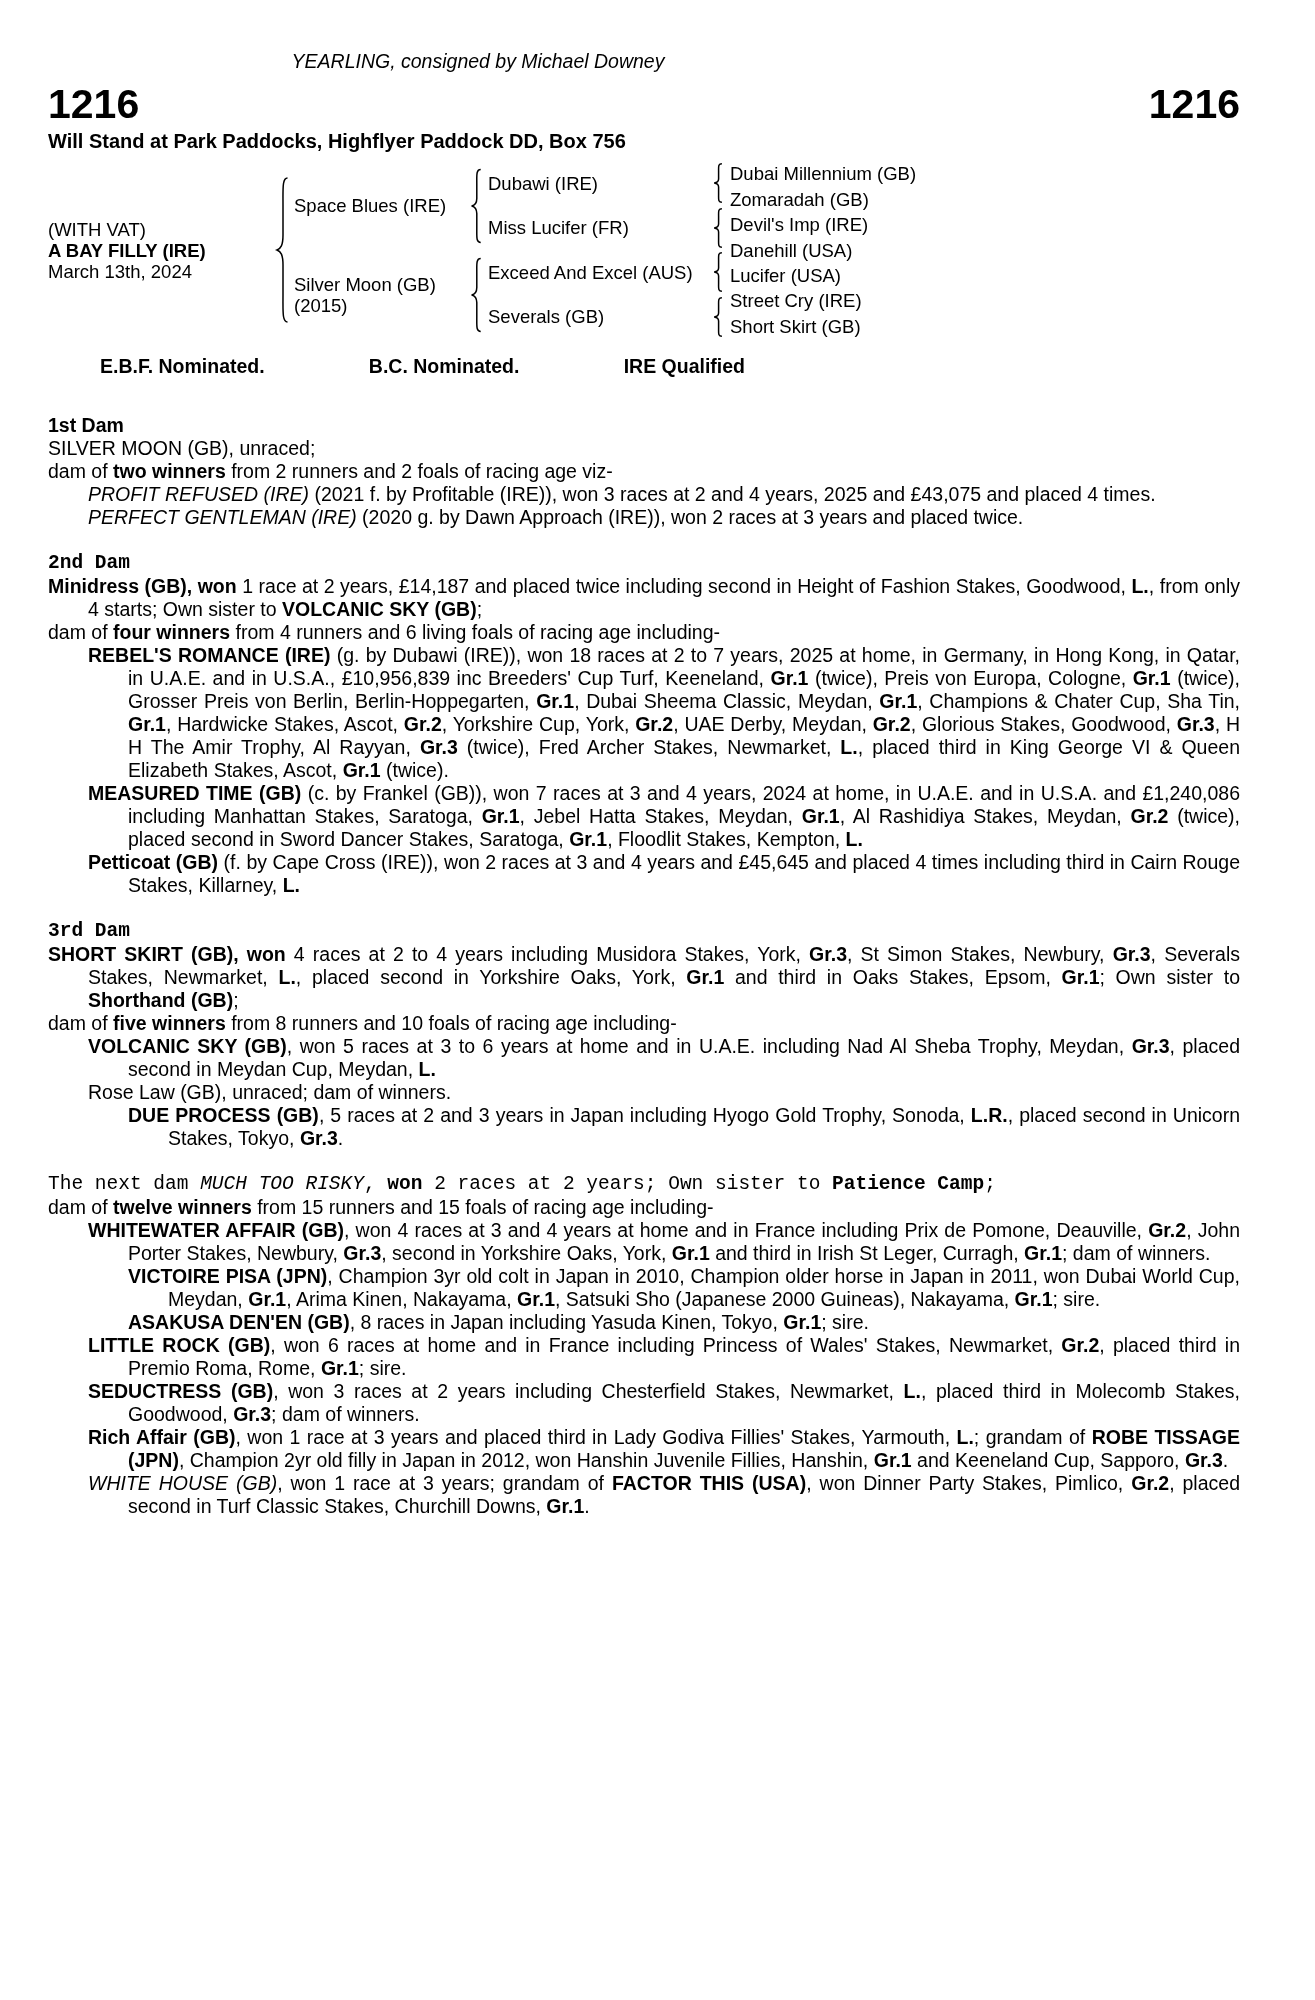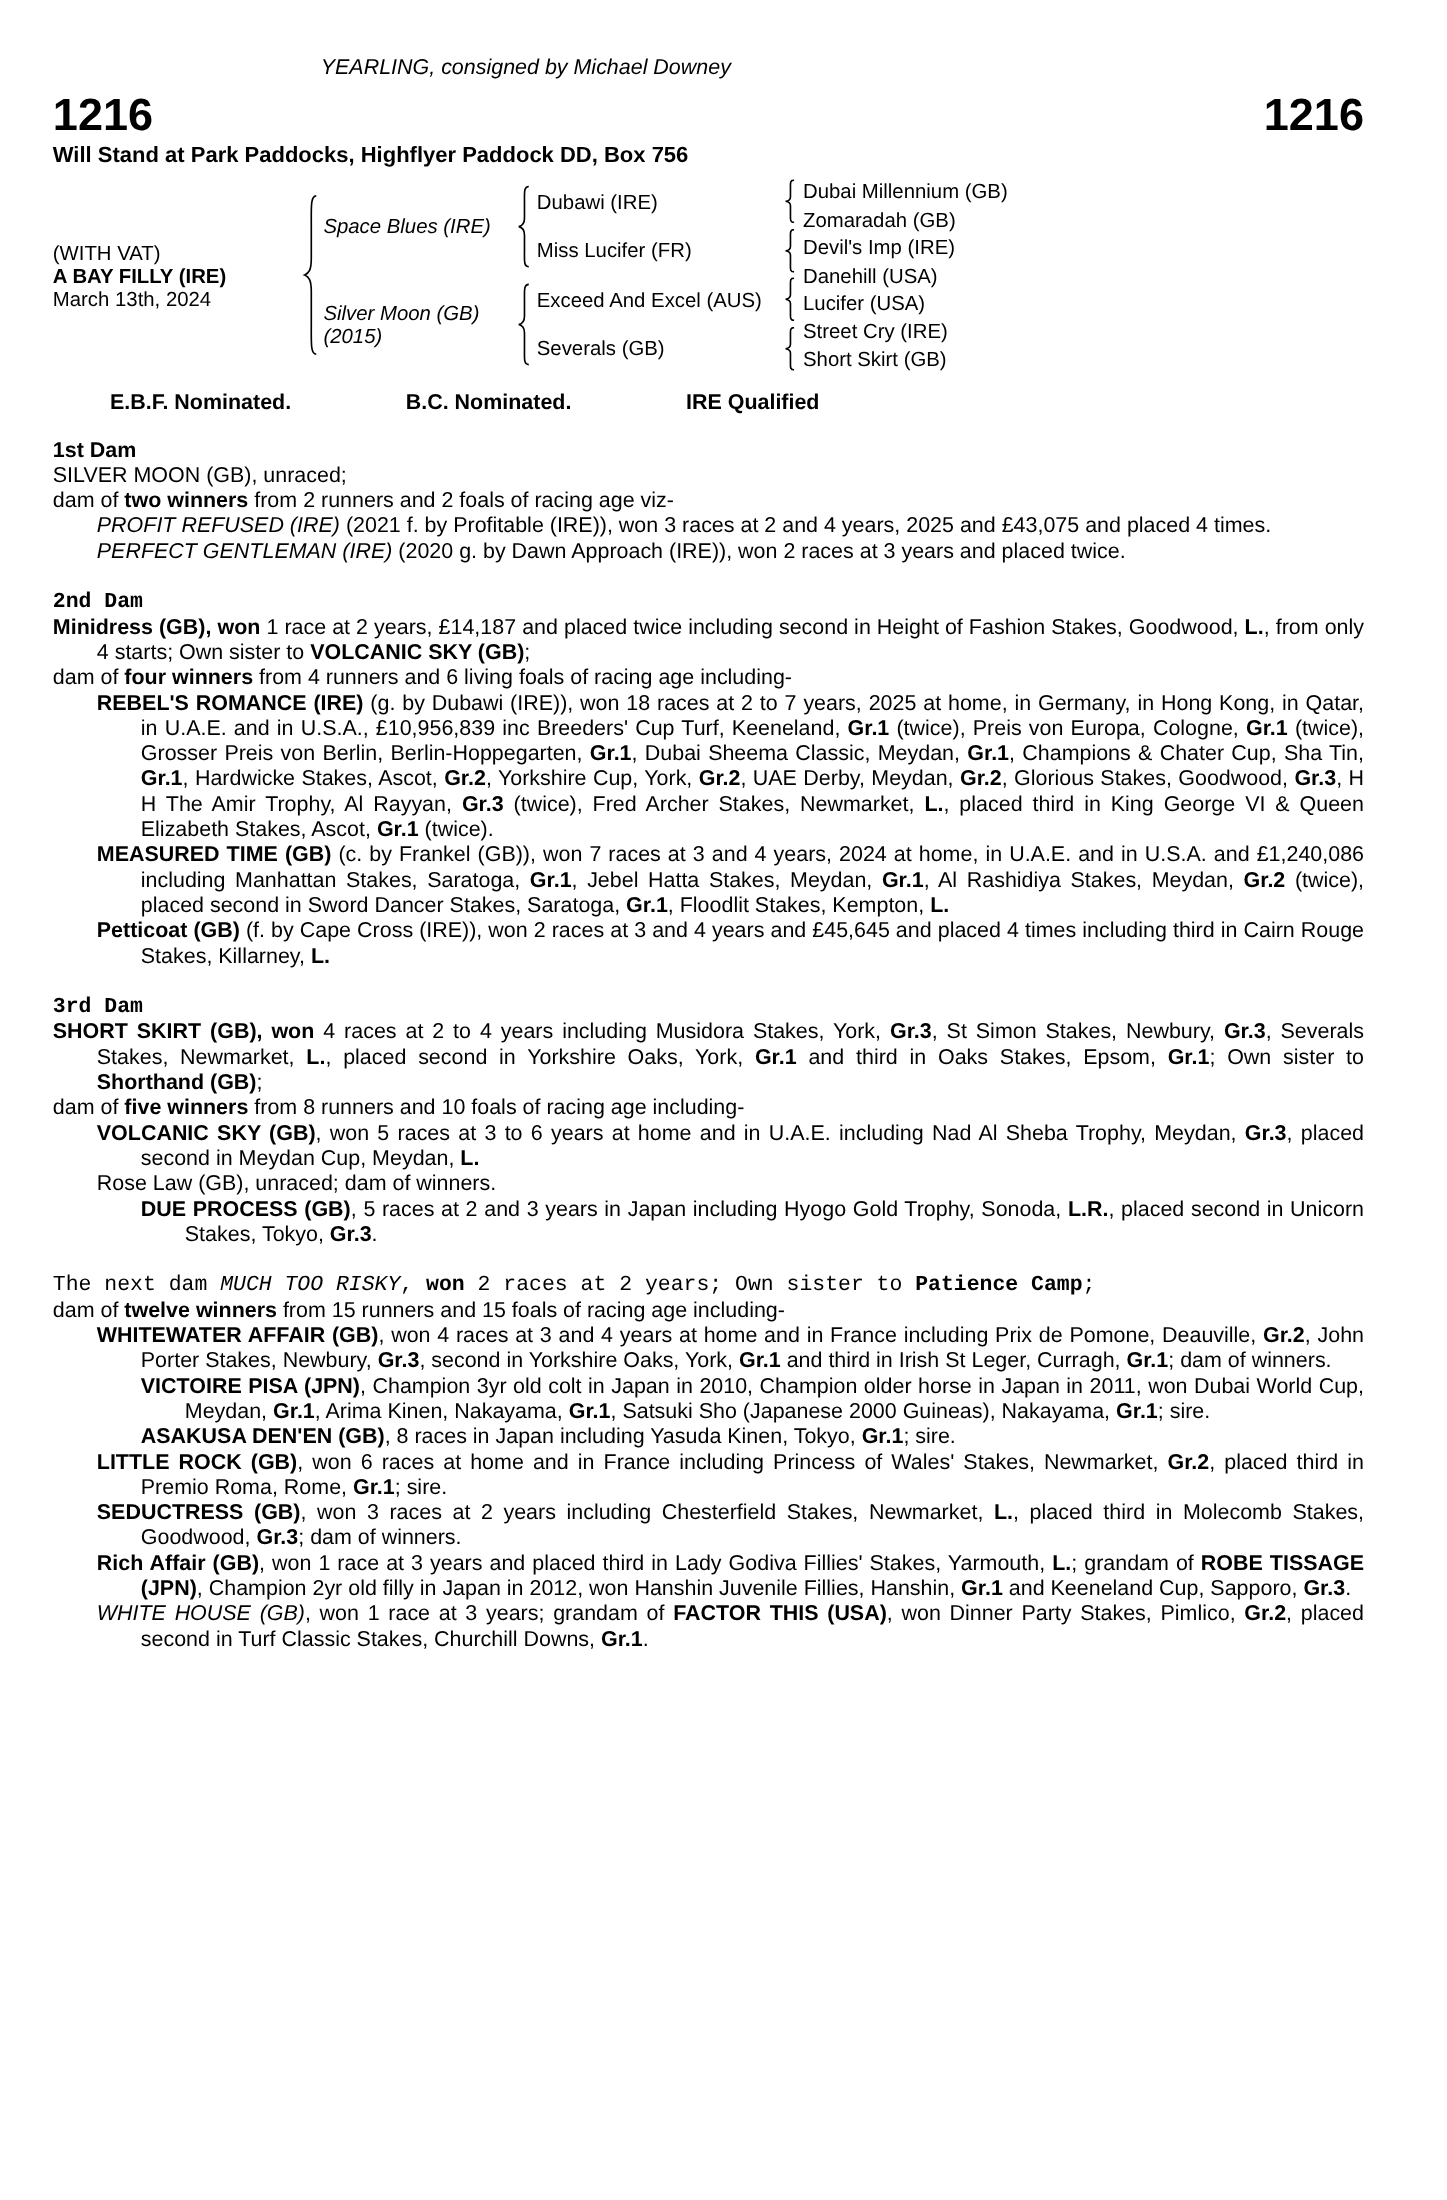--- a/index.html
+++ b/index.html
@@ -19,38 +19,38 @@
     display: flex; justify-content: space-between; align-items: baseline;
     font-size: 41px; font-weight: bold; line-height: 1.05; margin-top: 10px;
   }
   .stand { font-weight: bold; font-size: 20px; margin-top: 4px; }
 
   
   .ped { display: flex; align-items: stretch; height: 178px; margin-top: 8px; font-size: 18.5px; line-height: 21px; }
   .pcol { display: flex; flex-direction: column; }
   .horse-col { width: 220px; justify-content: center; }
   .horse-name { font-weight: bold; }
-  .gen1 { width: 168px; font-style: italic; }
+  .gen1 { width: 168px; }
   .gen2 { width: 216px; }
   .gen3 { flex: 1; }
   .cell { flex: 1; display: flex; flex-direction: column; justify-content: center; }
   .bracecol { width: 26px; }
   .bracecol .cell { align-items: center; }
   .brace-full { width: 15px; height: 150px; }
   .brace-half { width: 13px; height: 76px; }
   .brace-quarter { width: 11px; height: 40px; }
 
   .noms {
     margin-left: 52px; width: 645px;
     display: flex; justify-content: space-between;
     font-weight: bold; font-size: 19.5px; margin-top: 16px;
   }
 
   
-  .body { margin-top: 20px; font-size: 19.5px; line-height: 23px; }
+  .body { margin-top: 36px; font-size: 19.5px; line-height: 23px; }
   .para { margin: 0; text-align: justify; }
   .p0h { padding-left: 40px; text-indent: -40px; }
   .p1 { padding-left: 80px; text-indent: -40px; }
   .p2 { padding-left: 120px; text-indent: -40px; }
   .sp { margin-top: 23px; font-family: Liberation Mono, monospace; }
   .b { font-weight: bold; }
   .i { font-style: italic; }
 </style>
 </head>
 <body>

